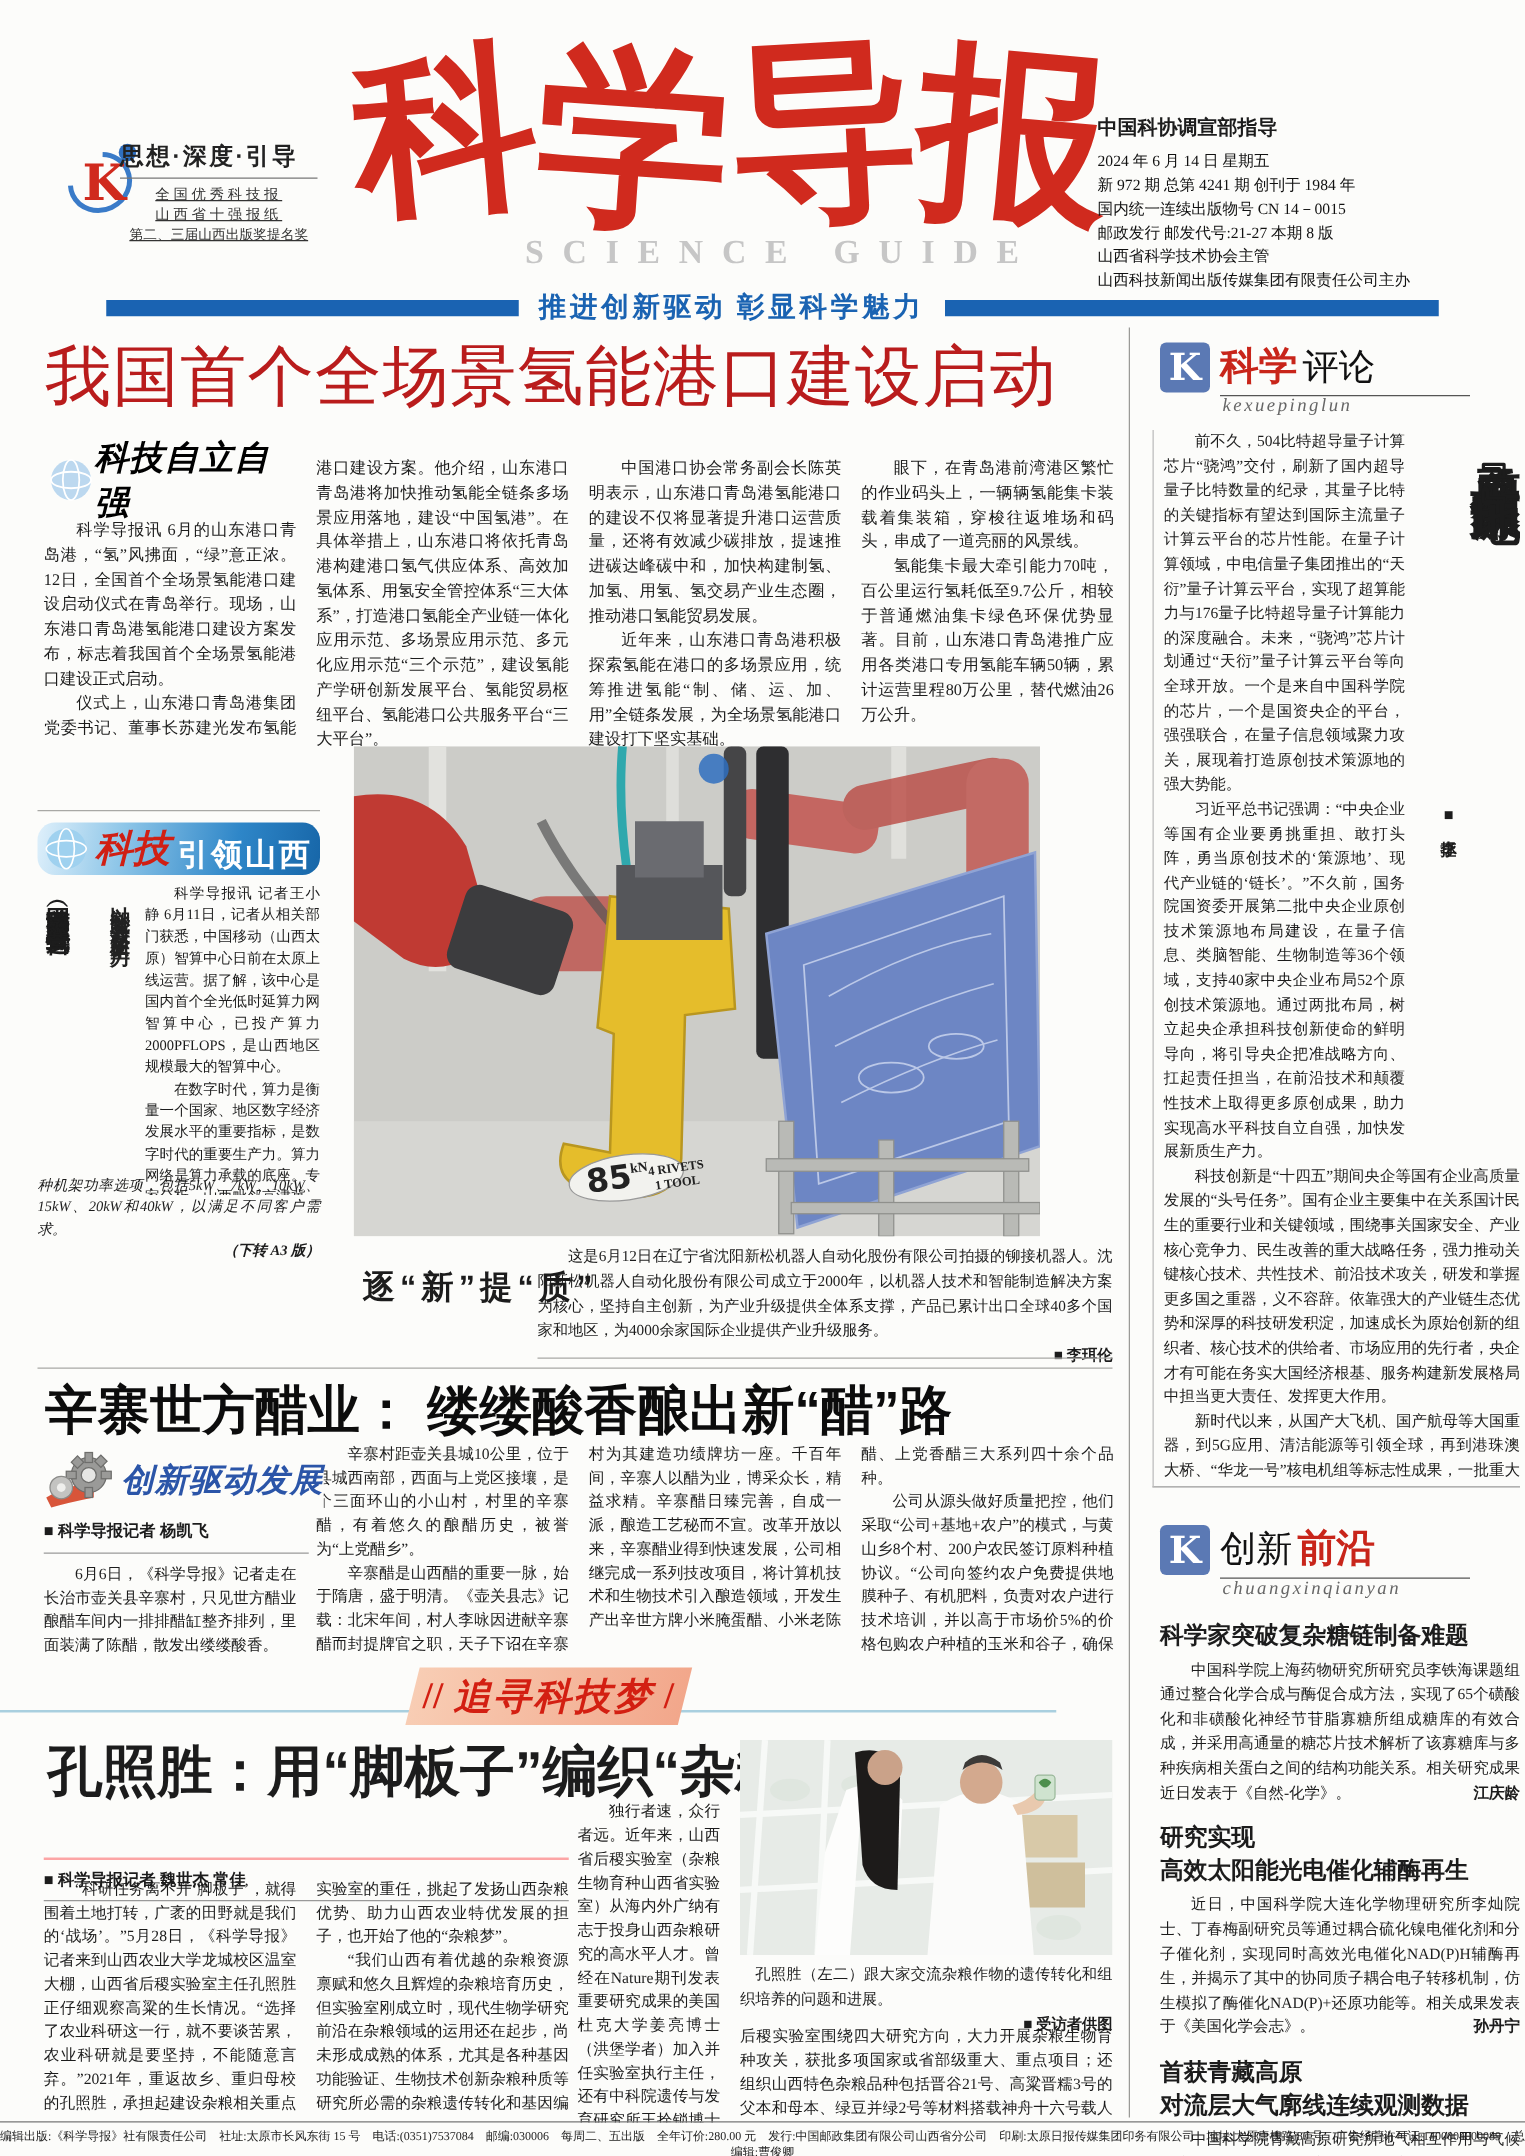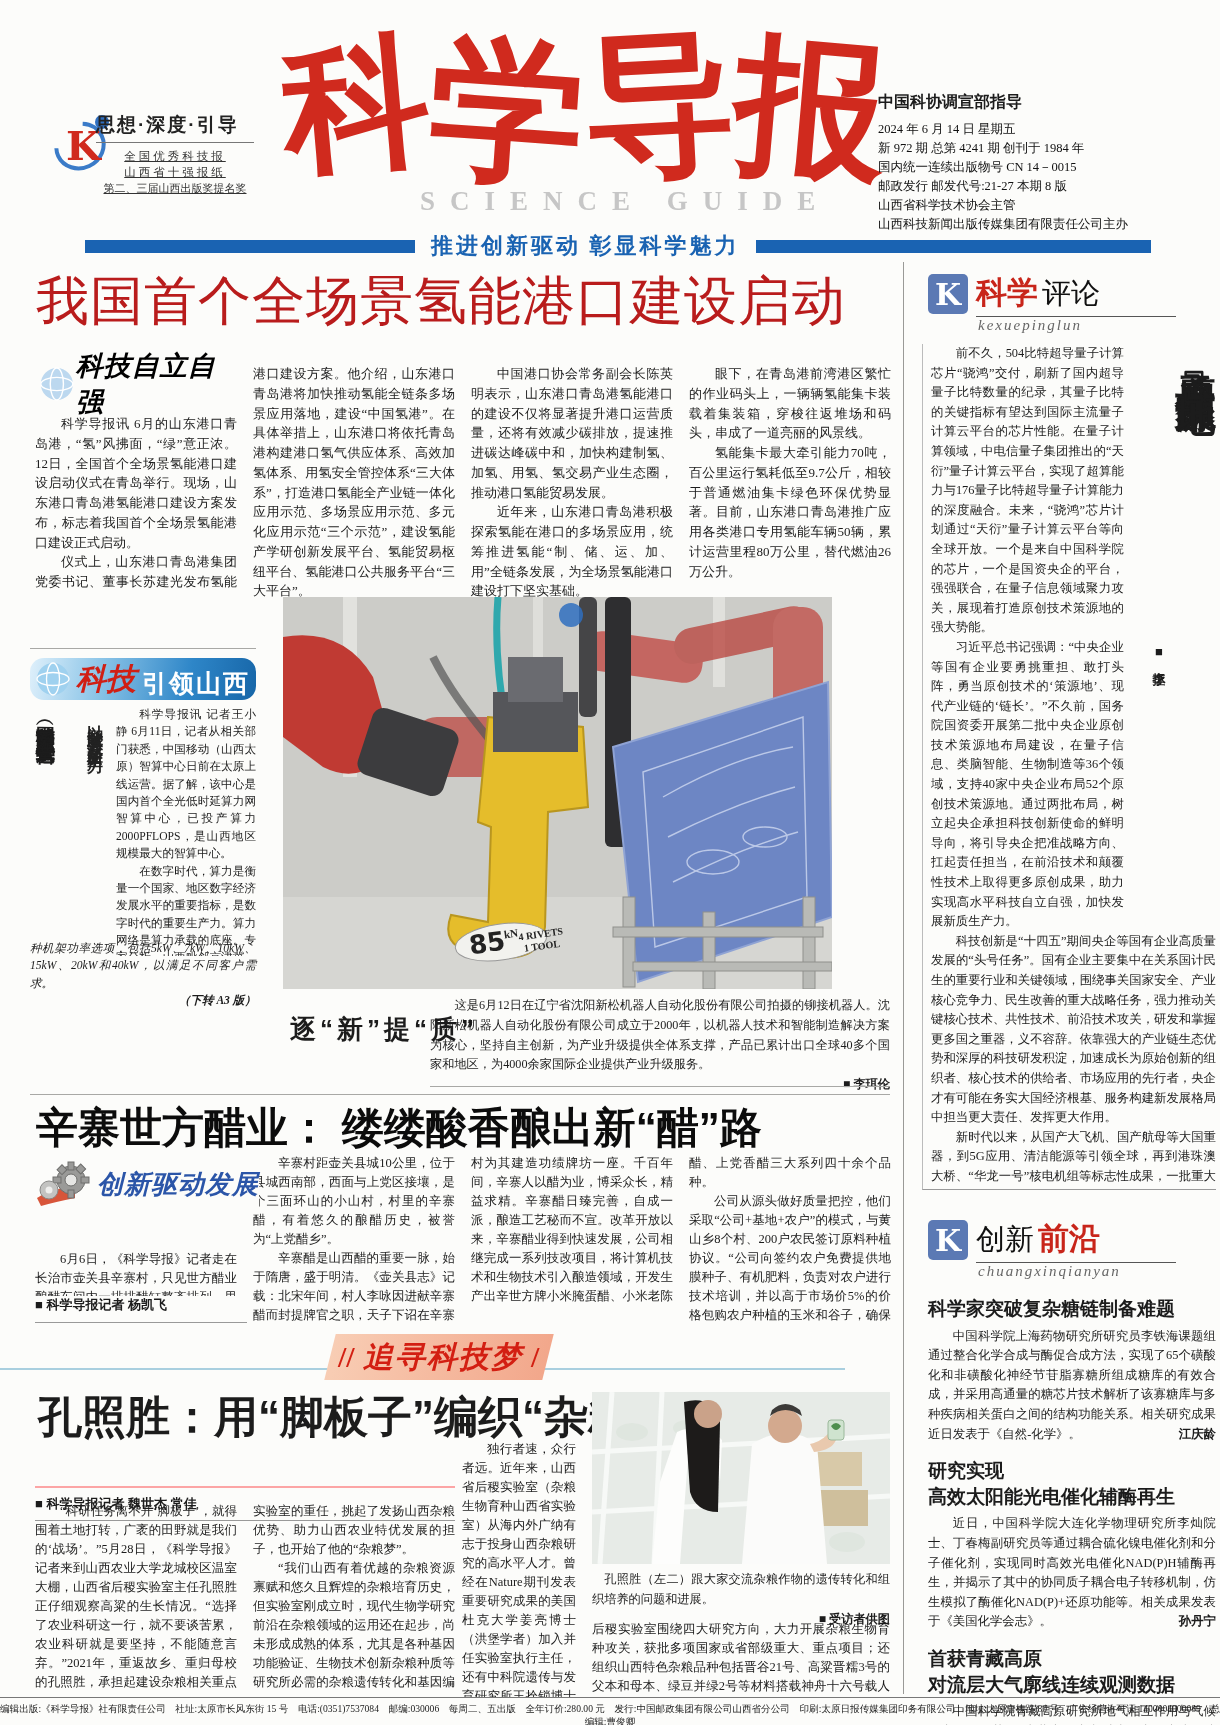--- a/index.html
+++ b/index.html
@@ -248,21 +248,21 @@
           <rect x="24" y="8" width="7" height="7" transform="rotate(45 27 11)"></rect>
           <rect x="42" y="8" width="7" height="7" transform="rotate(-45 45 11)"></rect>
         </g>
         <circle cx="36" cy="22" r="6" fill="#e6e6e4"></circle>
       </g>
       <circle cx="14" cy="32" r="9" fill="#c3c3c1" stroke="#8a8a88"></circle>
       <circle cx="14" cy="32" r="3.5" fill="#efefed"></circle>
     </svg>
     <span class="txt">创新驱动发展</span>
   </div>
-  <div class="abs byline" style="left:35px;top:1296px;width:212px;border-bottom:1px solid #999;padding-bottom:8px;z-index:3;background:#fcfcfa;">■ 科学导报记者  杨凯飞</div>
+  <div class="abs byline" style="left:35px;top:1216px;width:212px;border-bottom:1px solid #999;padding-bottom:8px;z-index:3;background:#fcfcfa;">■ 科学导报记者  杨凯飞</div>
 
   <div class="abs body-txt cols4 just" style="left:35px;top:1154px;width:856px;height:180px;overflow:hidden;font-size:12.5px;">
     <p style="margin-top:96px;">6月6日，《科学导报》记者走在长治市壶关县辛寨村，只见世方醋业酿醋车间内一排排醋缸整齐排列，里面装满了陈醋，散发出缕缕酸香。</p>
     <p>辛寨村距壶关县城10公里，位于县城西南部，西面与上党区接壤，是个三面环山的小山村，村里的辛寨醋，有着悠久的酿醋历史，被誉为“上党醋乡”。</p>
     <p>辛寨醋是山西醋的重要一脉，始于隋唐，盛于明清。《壶关县志》记载：北宋年间，村人李咏因进献辛寨醋而封提牌官之职，天子下诏在辛寨村为其建造功绩牌坊一座。千百年间，辛寨人以醋为业，博采众长，精益求精。辛寨醋日臻完善，自成一派，酿造工艺秘而不宣。改革开放以来，辛寨醋业得到快速发展，公司相继完成一系列技改项目，将计算机技术和生物技术引入酿造领域，开发生产出辛世方牌小米腌蛋醋、小米老陈醋、上党香醋三大系列四十余个品种。</p>
     <p>公司从源头做好质量把控，他们采取“公司+基地+农户”的模式，与黄山乡8个村、200户农民签订原料种植协议。“公司向签约农户免费提供地膜种子、有机肥料，负责对农户进行技术培训，并以高于市场价5%的价格包购农户种植的玉米和谷子，确保酿醋原料全部采用农家肥有机肥。生产过程中，坚持传承60天发酵的固态发酵工艺，严格按照所有指标优于高于国家行业标准的要求，每一个环节都严格控制，确保了从土地到餐桌的绿色安全。”总经理辛波说道。</p>
 
   </div>
 
   <div class="abs" style="left:0;top:1368px;width:845px;height:2px;background:#a9cfdf;"></div>

